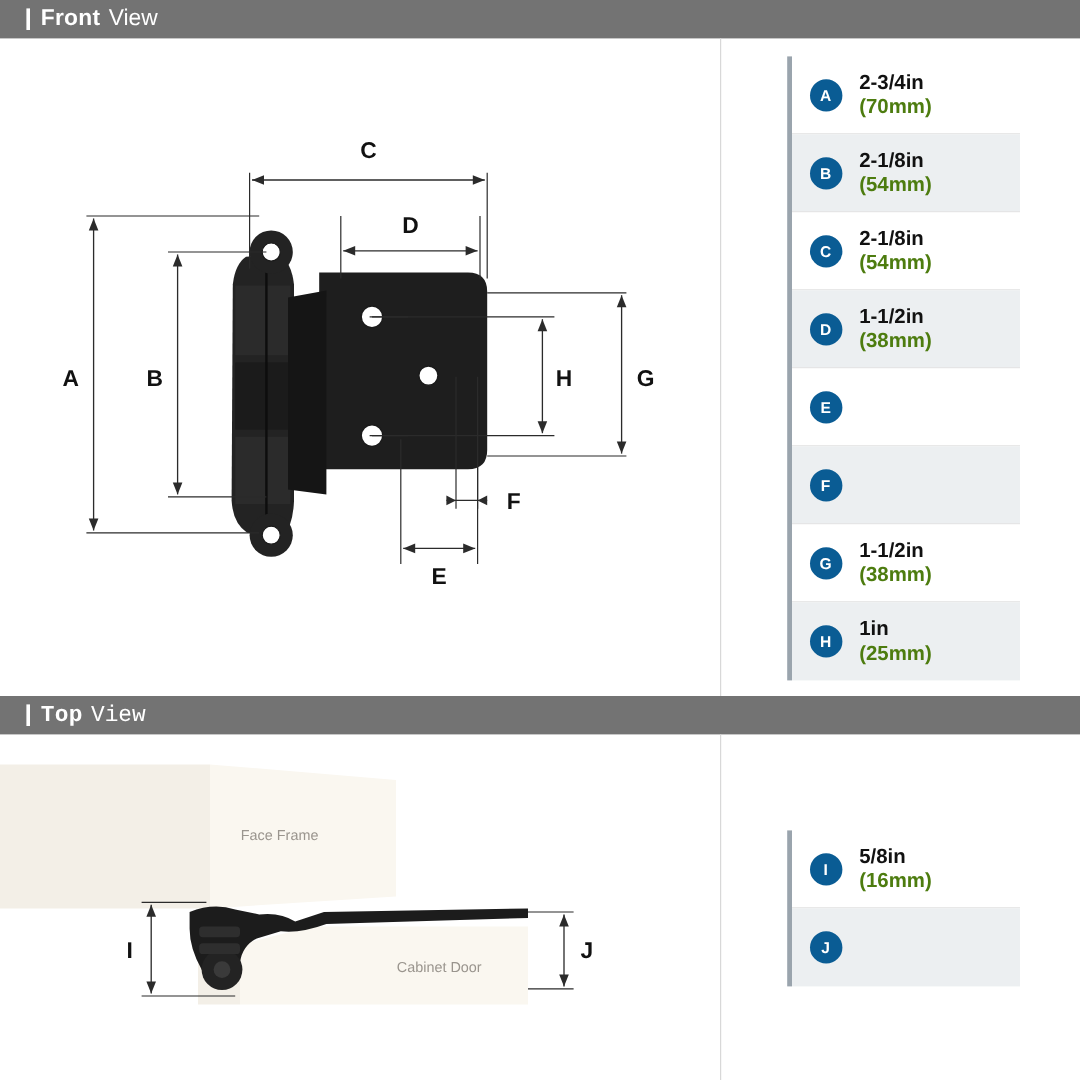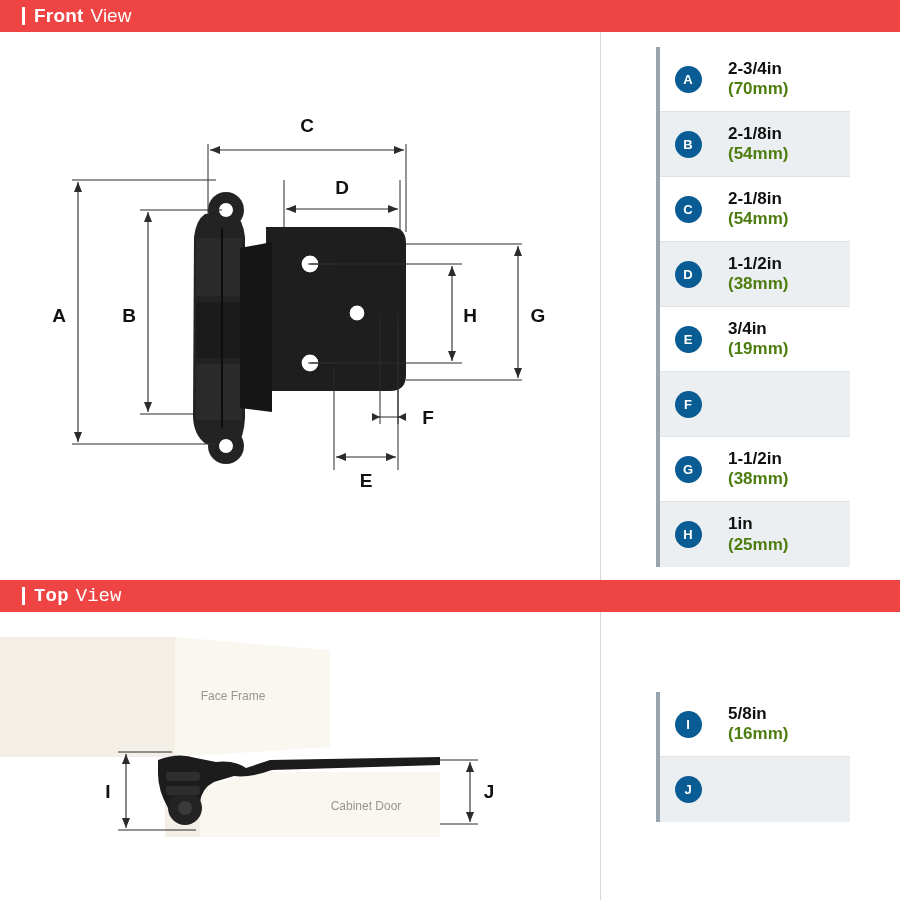--- a/index.html
+++ b/index.html
@@ -20,21 +20,21 @@
     left: 0; top: 0;
     width: 900px; height: 900px;
   }
 
   
   .section-bar {
     position: absolute;
     left: 0;
     width: 900px;
     height: 32px;
-    background: #ef4444;
+    background: #737373;
     color: #ffffff;
     display: flex;
     align-items: center;
     box-sizing: border-box;
     padding-left: 34px;
   }
   .section-bar .bar-strong {
     font-weight: bold;
     font-size: 19px;
     letter-spacing: .2px;
@@ -104,21 +104,20 @@
     font-size: 13px;
     font-weight: bold;
     display: flex;
     align-items: center;
     justify-content: center;
   }
   .dim-text {
     flex: 1 1 auto;
     line-height: 1.18;
     padding-right: 6px;
-    margin-left: 12px;
   }
   .dim-imp {
     font-size: 17px;
     font-weight: bold;
     color: #111111;
     display: block;
   }
   .dim-met {
     font-size: 17px;
     font-weight: bold;
@@ -321,24 +320,20 @@
         <div class="dim-badge">D</div>
       </div>
       <div class="dim-text">
         <span class="dim-imp">1-1/2in</span>
         <span class="dim-met">(38mm)</span>
       </div>
     </div>
     <div class="dim-row">
       <div class="dim-badge-cell">
         <div class="dim-badge">E</div>
-      </div>
-      <div class="dim-text">
-        <span class="dim-imp">3/4in</span>
-        <span class="dim-met">(19mm)</span>
       </div>
     </div>
     <div class="dim-row alt">
       <div class="dim-badge-cell">
         <div class="dim-badge">F</div>
       </div>
     </div>
     <div class="dim-row">
       <div class="dim-badge-cell">
         <div class="dim-badge">G</div>

